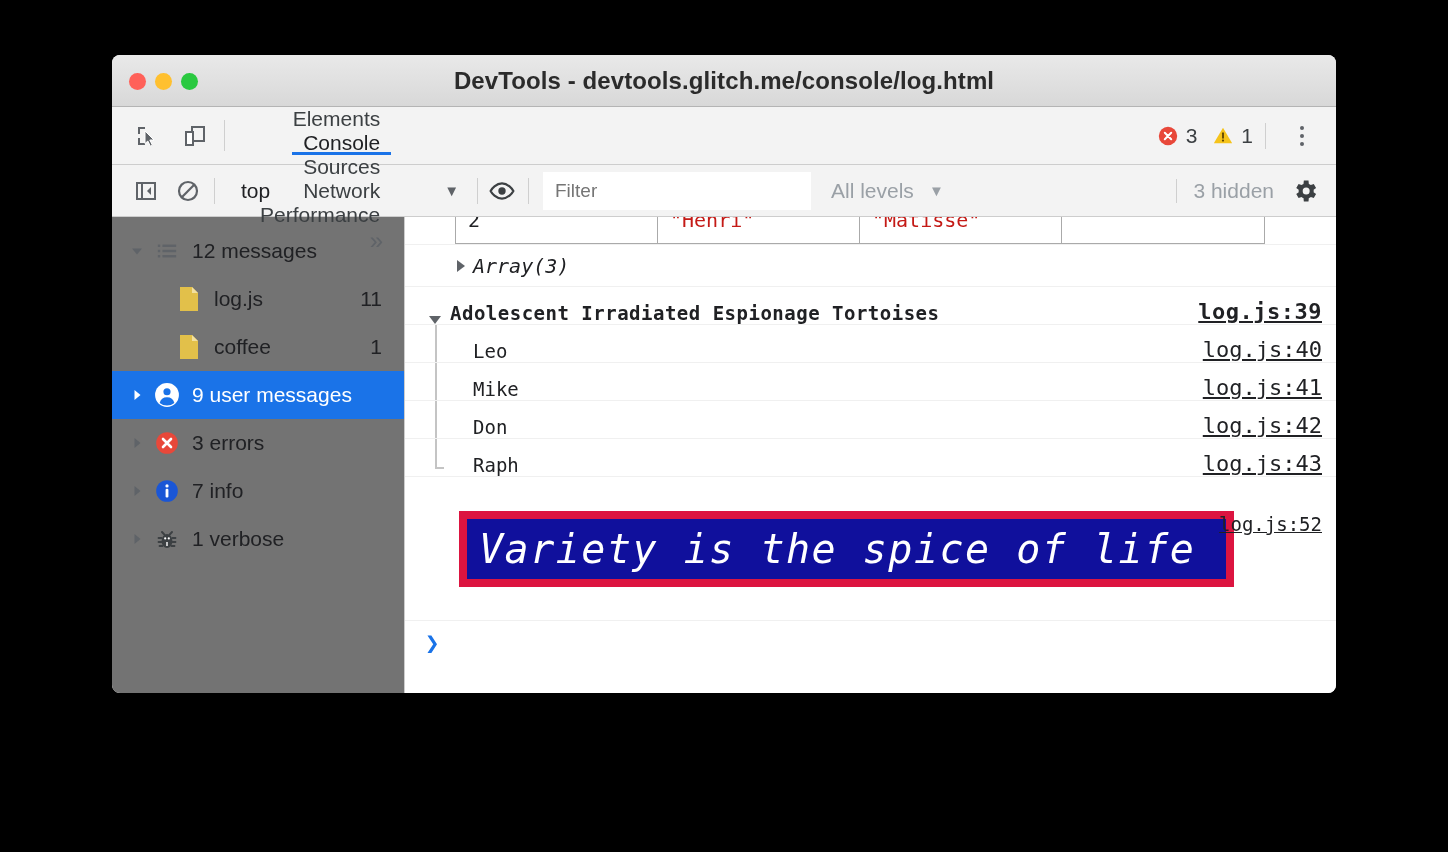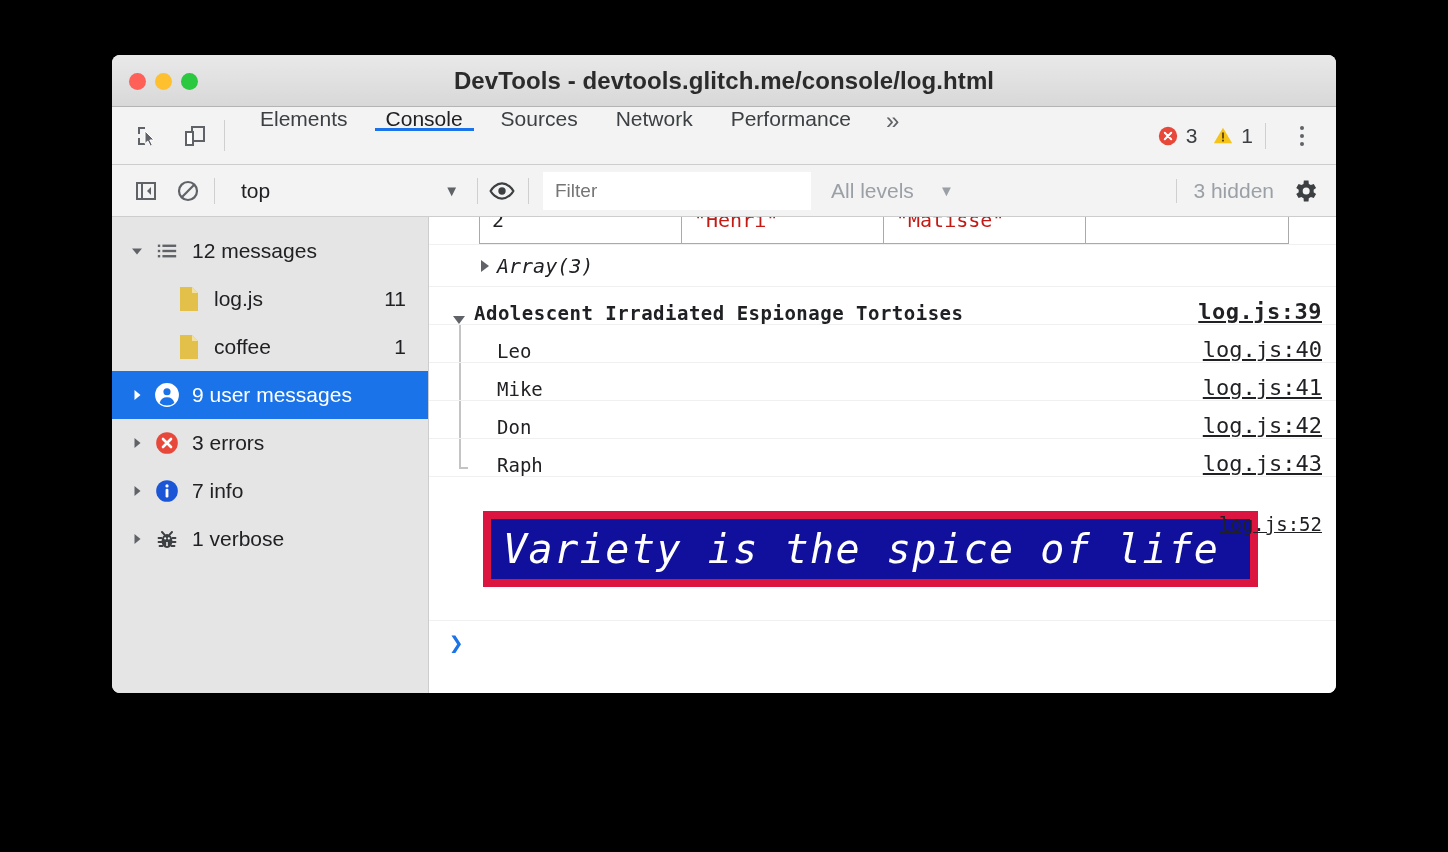--- a/index.html
+++ b/index.html
@@ -46,21 +46,21 @@
     display: flex; align-items: stretch;
     position: relative;
   }
   .tb-icons { display: flex; align-items: center; padding: 0 8px 0 18px; gap: 14px; }
   .tb-icon {
     width: 34px; height: 34px;
     display: flex; align-items: center; justify-content: center;
     cursor: pointer;
   }
   .vdiv { width: 1px; background: #cfcfcf; margin: 13px 4px; }
-  .tabs { display: flex; align-items: flex-start; margin-left: 12px; }
+  .tabs { display: flex; align-items: flex-end; margin-left: 12px; flex-direction: column; }
   .tab {
     display: flex; align-items: center;
     padding: 0 19px;
     font-size: 21px; color: #3c4043;
     cursor: pointer; position: relative;
   }
   .tab.active { color: #202124; }
   .tab.active::after {
     content: ""; position: absolute;
     left: 8px; right: 8px; bottom: 0; height: 3px;
@@ -97,36 +97,36 @@
   .ctx-select .caret { margin-left: auto; color: #5f6368; font-size: 15px; }
   .filter-input {
     width: 268px; height: 38px;
     background: #fff; border: none;
     margin: 0 4px; padding: 0 12px;
     font-size: 19px; color: #5f6368;
     font-family: "Liberation Sans", sans-serif;
   }
   .filter-input::placeholder { color: #757575; }
   .levels {
-    display: flex; align-items: center; gap: 25px;
+    display: flex; align-items: center; gap: 15px;
     padding: 0 16px; font-size: 21px; color: #9aa0a6; cursor: pointer;
   }
   .hidden-count {
     margin-left: auto; font-size: 21px; color: #9aa0a6;
     padding-right: 14px; padding-left: 16px;
     border-left: 1px solid #cfcfcf;
   }
   .gear { width: 34px; height: 34px; cursor: pointer; display:flex; align-items:center; justify-content:center;}
 
   
   .body { display: flex; height: calc(638px - 52px - 58px - 52px); }
 
   
   .sidebar {
-    width: 317px; background: #e5e5e5;
+    width: 293px; background: #737373;
     border-right: 1px solid #cdcdcd;
     padding-top: 10px; overflow: hidden;
   }
   .srow {
     display: flex; align-items: center;
     height: 48px; padding-left: 18px;
     font-size: 21px; color: #202124; cursor: pointer;
   }
   .srow.selected { background: #1a73e8; color: #fff; }
   .srow .twisty {

